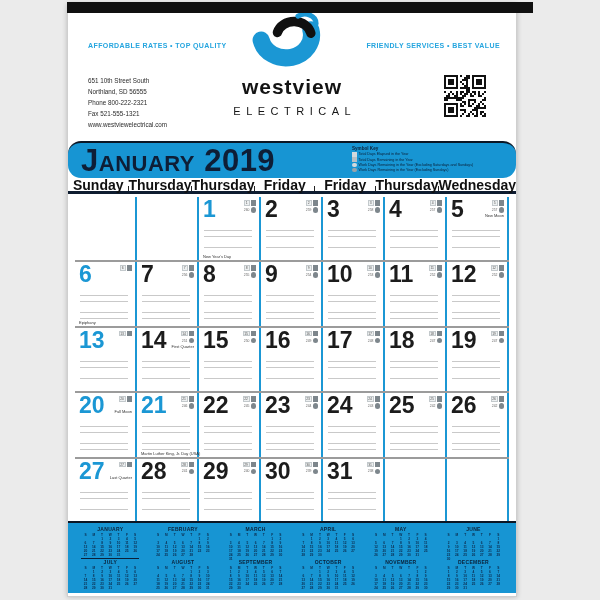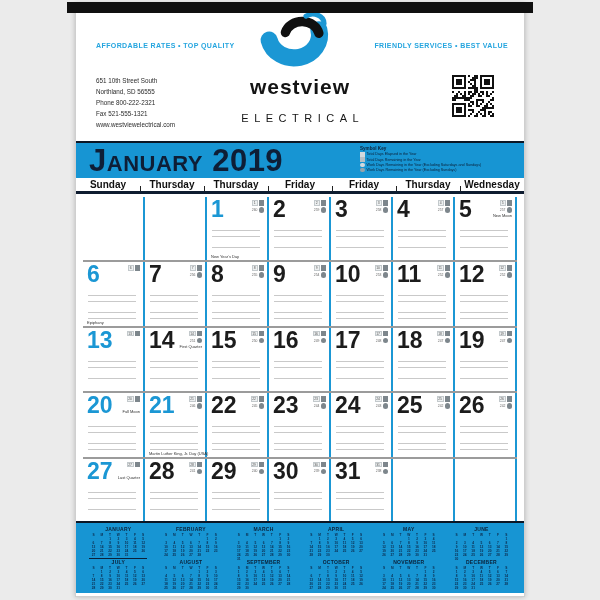--- a/index.html
+++ b/index.html
@@ -1,51 +1,51 @@
 <!DOCTYPE html>
 <html><head>
 <meta charset="utf-8">
 <style>
   * { margin:0; padding:0; box-sizing:border-box; }
   html,body { width:600px; height:600px; background:#ebebeb; font-family:"Liberation Sans", sans-serif; overflow:hidden; }
 
   .hang-bar { position:absolute; left:67px; top:2px; width:466px; height:11px; background:#101010; z-index:5; }
 
-  .sheet { position:absolute; left:75px; top:4px; width:450px; height:593px; background:#ffffff;
+  .sheet { position:absolute; left:67px; top:4px; width:450px; height:593px; background:#ffffff;
            border:1px solid #cfcfcf; box-shadow:0 0 5px rgba(0,0,0,.22); }
 
   
   .tagline { position:absolute; top:37px; font-size:7px; font-weight:bold; letter-spacing:.4px; color:#25a5df; white-space:nowrap; }
   .tagline.left { left:20px; }
   .tagline.right { right:16px; }
 
   .logo-wrap { position:absolute; left:0; right:0; top:6px; text-align:center; }
   .logo-name { font-size:21px; font-weight:bold; letter-spacing:1px; color:#141414; line-height:1; margin-top:1px; }
-  .logo-sub  { font-size:11px; font-weight:normal; letter-spacing:5.5px; color:#161616; margin-top:15px; text-indent:5.5px; }
+  .logo-sub  { font-size:11px; font-weight:normal; letter-spacing:5.5px; color:#161616; margin-top:8px; text-indent:5.5px; }
 
   .address { position:absolute; left:20px; top:70px; font-size:6.3px; line-height:1.75; color:#2b2b2b; }
 
   .qr { position:absolute; right:30px; top:70px; width:42px; height:42px; background:#fff; }
 
   
-  .title-band { position:absolute; left:0; right:0; top:136px; height:37px; background:#1795d3; border-top:2px solid #0b1726; }
+  .title-band { position:absolute; left:0; right:0; top:136px; height:37px; background:#1795d3; border-top:2px solid #0b1726;border-radius:13px; }
   .month-title { position:absolute; left:13px; top:0px; font-size:31px; font-weight:bold; font-variant:small-caps; letter-spacing:.5px; color:#0e1e36; line-height:36px; }
   .symbol-key { position:absolute; right:6px; top:3px; width:158px; color:#0b2038; }
   .symbol-key .sk-title { font-size:4.6px; font-weight:bold; margin-bottom:1px; }
   .sk-row { display:flex; align-items:center; gap:2px; margin-bottom:.8px; }
   .sk-row .lbl { font-size:3.7px; white-space:nowrap; }
   .sk-ic { width:4.5px; height:4.5px; flex:0 0 4.5px; }
   .sk-ic.sq1 { background:#d2d9dd; }
   .sk-ic.sq2 { background:#b6c0c6; }
   .sk-ic.ci1 { background:#d2d9dd; border-radius:50%; }
   .sk-ic.ci2 { background:#97a3ab; border-radius:50%; }
 
   
   .dow-row { position:absolute; left:0; right:0; top:173px; height:16px; display:flex; border-bottom:3px solid #0e1c30; background:#fff; }
-  .dow { flex:1; text-align:center; font-size:10px; font-weight:bold; color:#101010; line-height:14px; position:relative; }
+  .dow { flex:1; text-align:center; font-size:14px; font-weight:bold; color:#101010; line-height:14px; position:relative; }
   .dow:not(:last-child)::after { content:""; position:absolute; right:-.5px; bottom:0; width:1px; height:5px; background:#222; }
 
   
   .grid { position:absolute; left:7px; right:7px; top:192px; height:325px; display:flex; flex-direction:column; }
   .week { flex:1; display:flex; border-bottom:2px solid #9b9b9b; }
   .week:last-child { border-bottom:none; }
   .cell { flex:1; position:relative; border-right:2px solid #1b97d4; }
   .week .cell:first-child { border-left:none; }
   .dnum { position:absolute; top:1px; left:4px; font-size:23px; font-weight:bold; color:#1c1c1c; line-height:1; }
   .dnum.blue { color:#1b97d4; }

